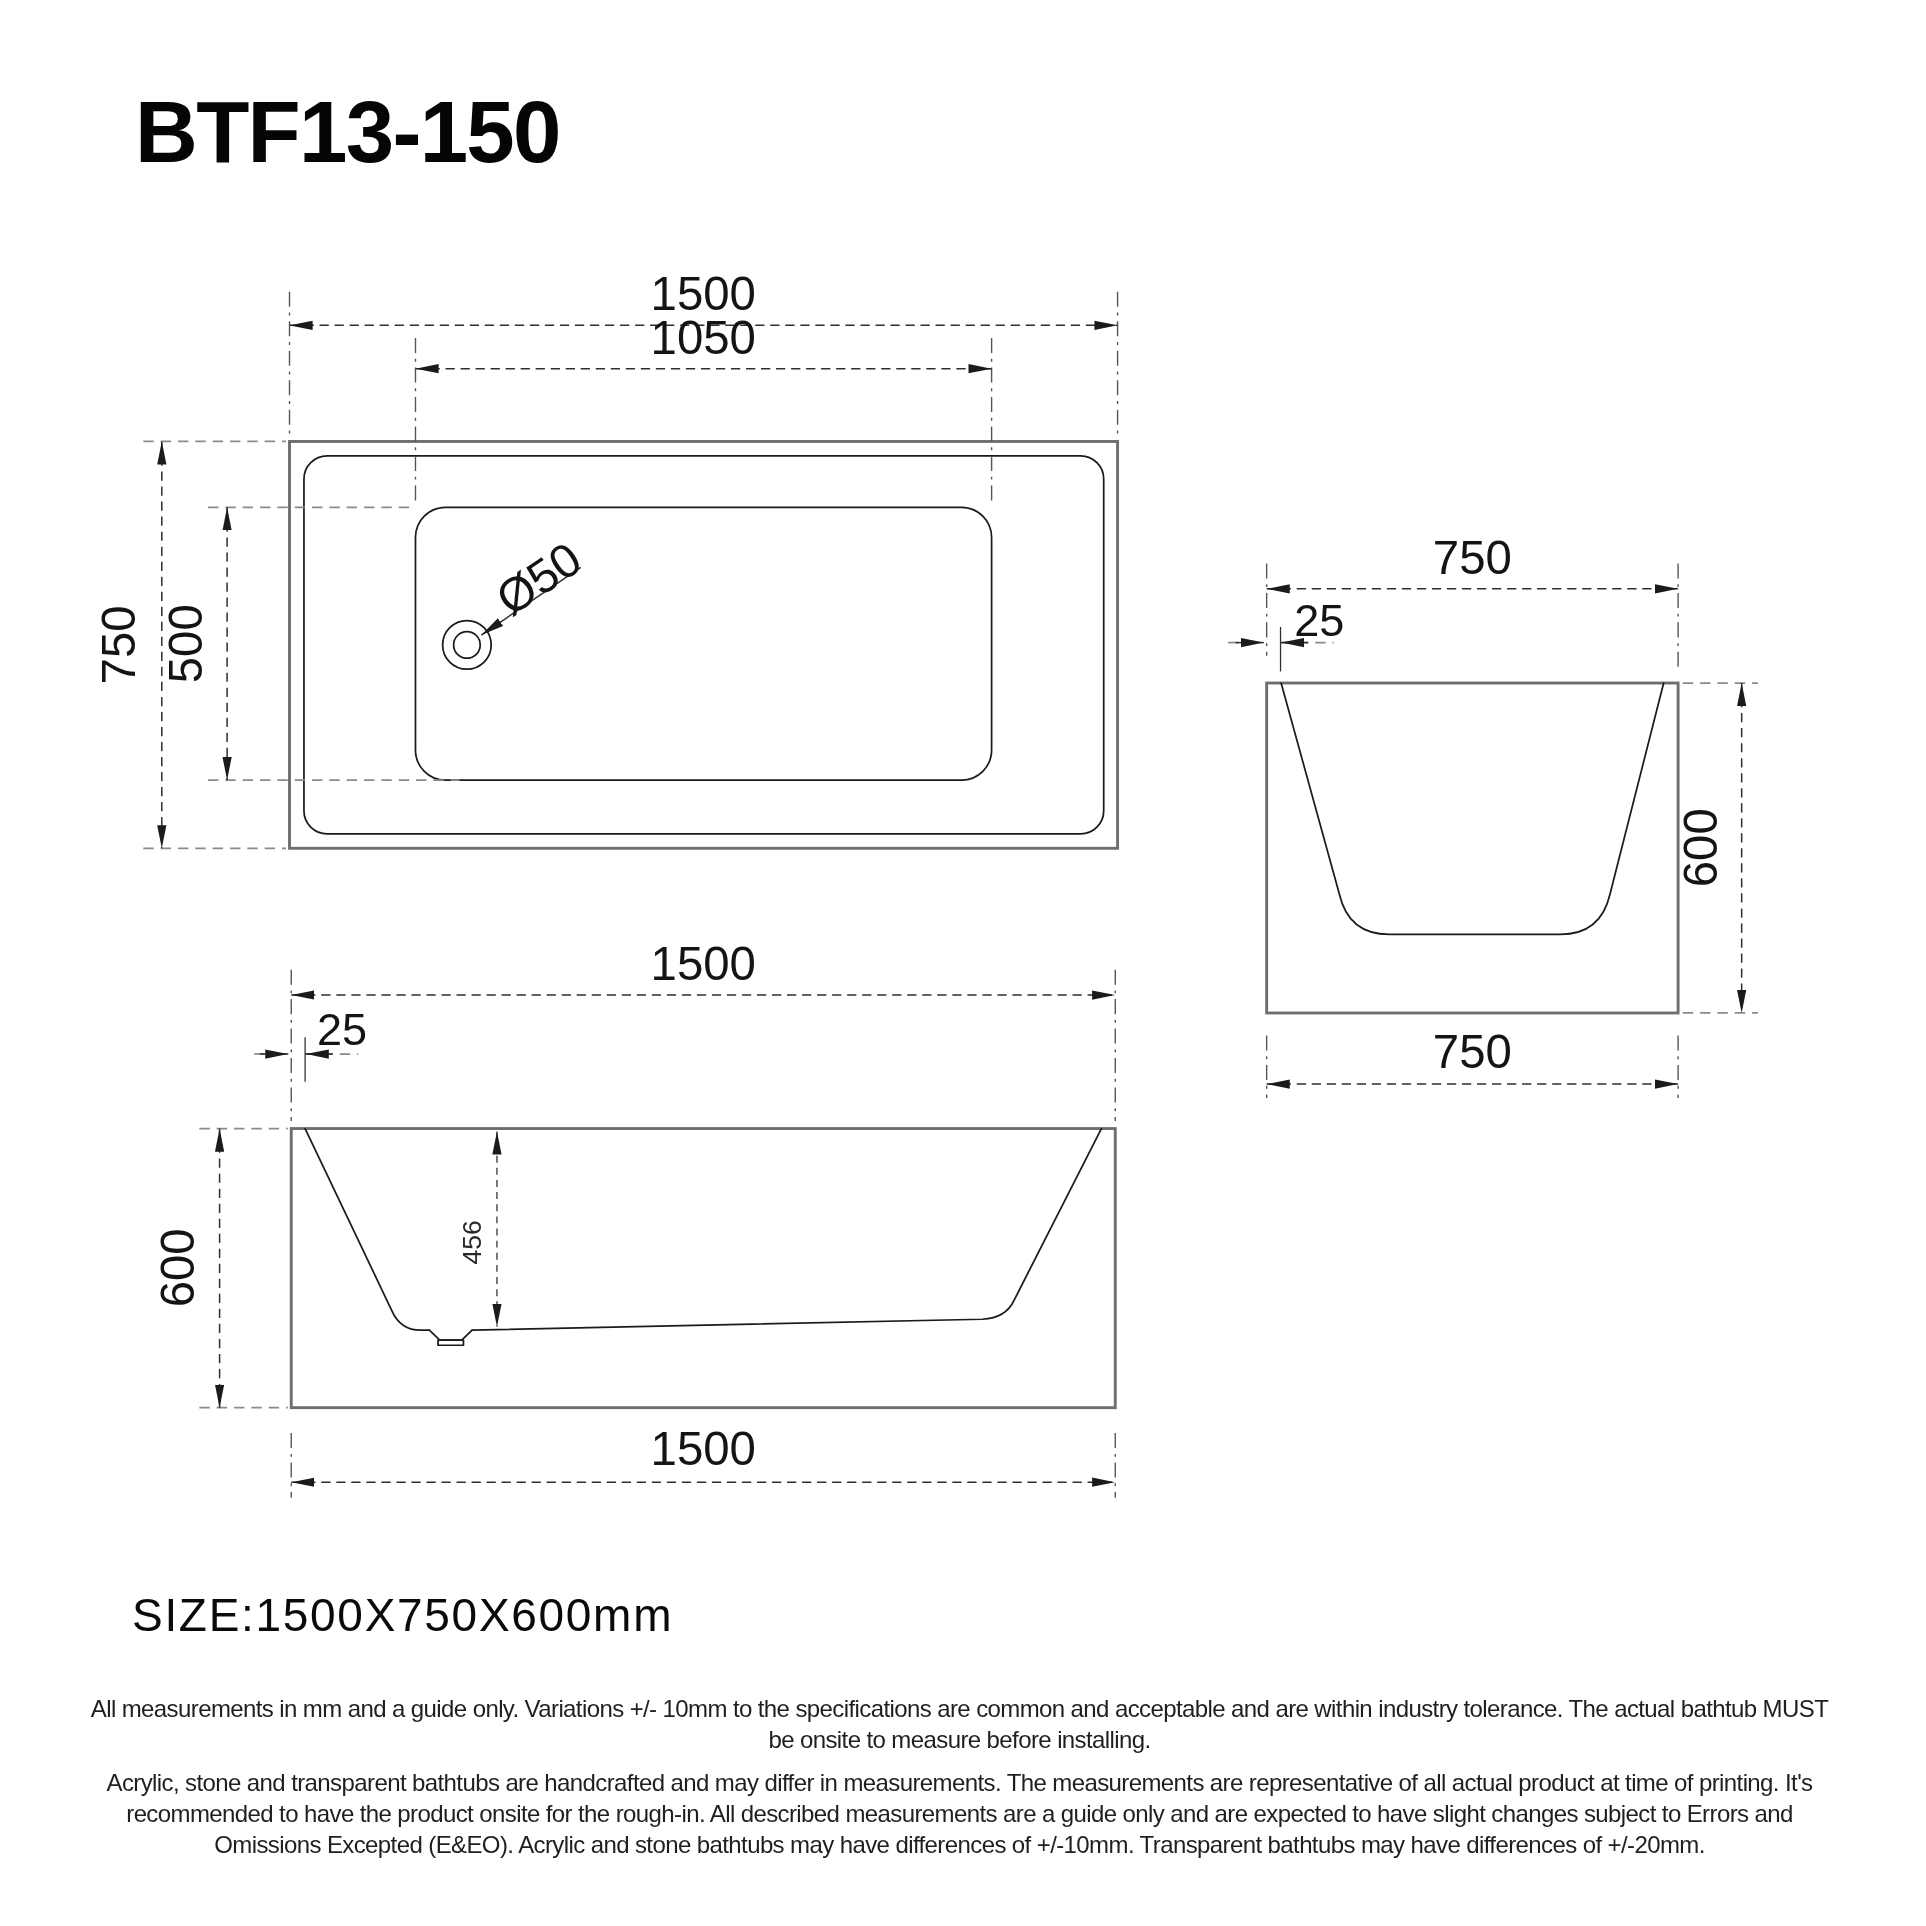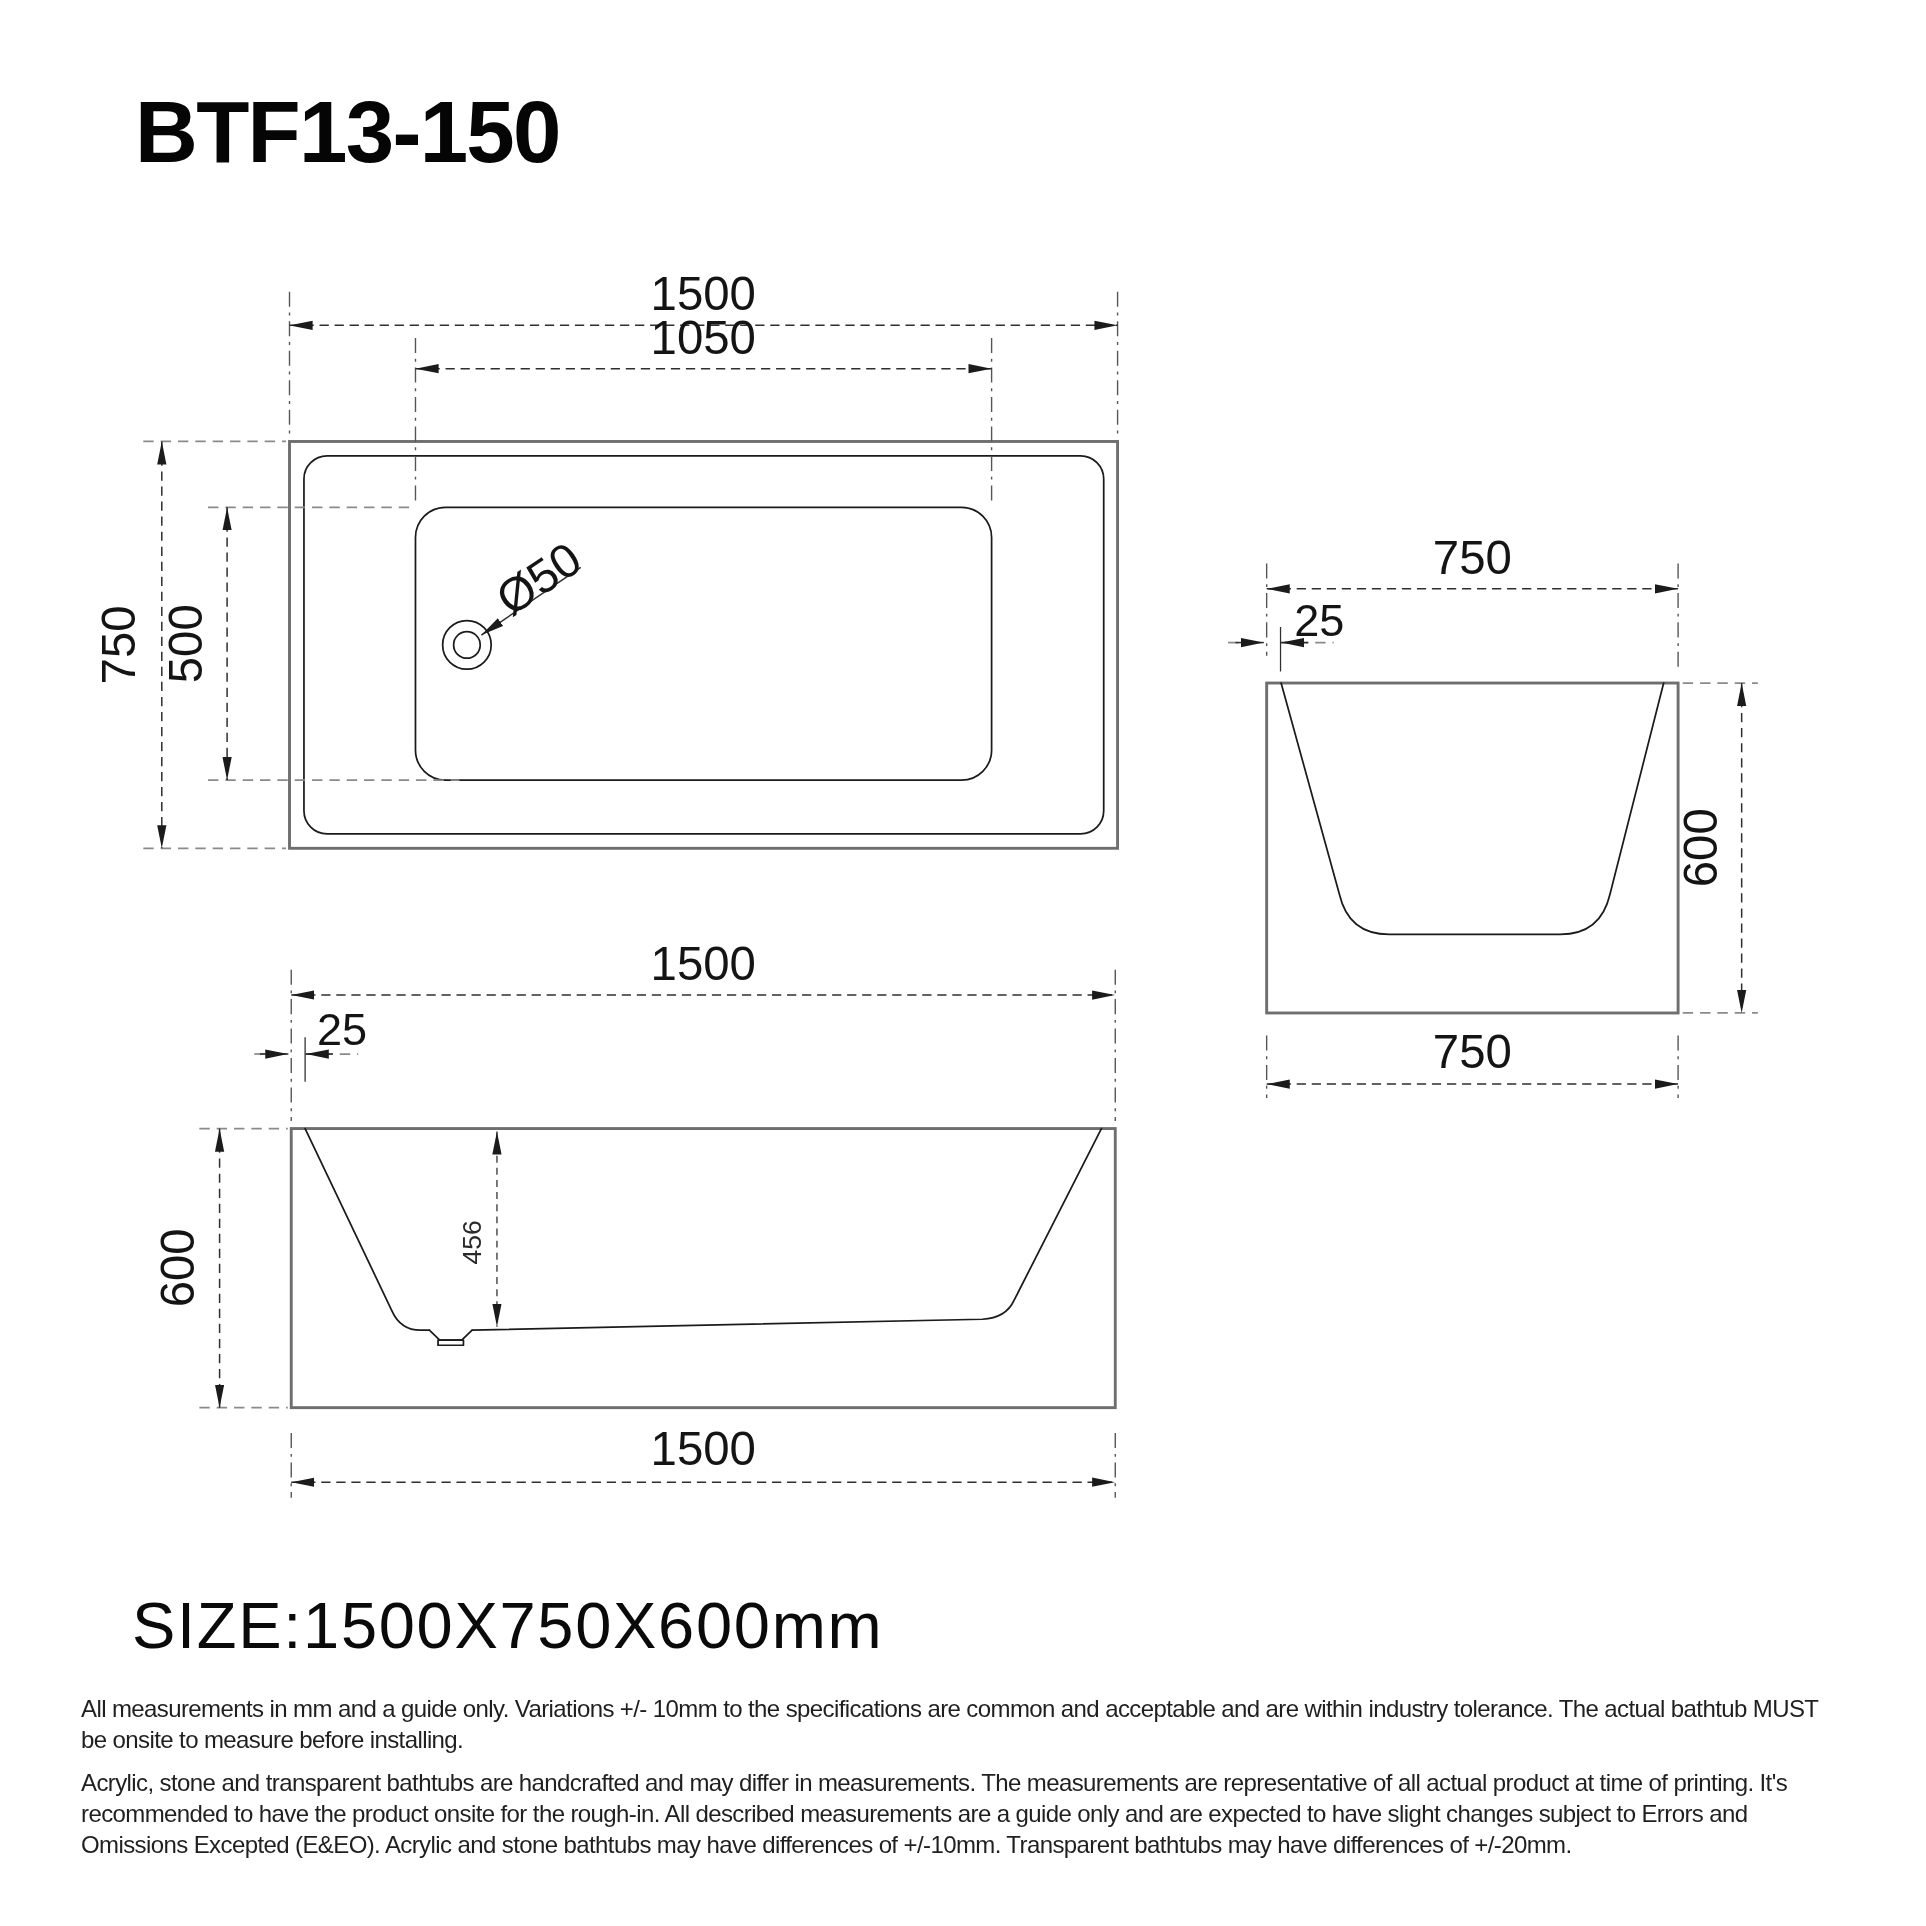--- a/index.html
+++ b/index.html
@@ -3,34 +3,35 @@
 <meta charset="utf-8">
 <style>
   html,body{margin:0;padding:0;background:#ffffff;}
   .page{
     position:relative;
     width:1926px;
     height:1926px;
     background:#ffffff;
     font-family:"Liberation Sans","DejaVu Sans",sans-serif;
     overflow:hidden;
+    text-align:center;
   }
   .title{
     position:absolute;
     left:135px; top:82px;
     font-size:87px;
     font-weight:700;
     letter-spacing:-1.7px;
     color:#050505;
     white-space:nowrap;
   }
   .size-line{
     position:absolute;
     left:132px; top:1588px;
-    font-size:65px;
+    font-size:46px;
     font-weight:400;
     letter-spacing:1.7px;
     color:#0a0a0a;
     white-space:nowrap;
   }
   .notes{
     position:absolute;
     left:81px; top:1693px;
     width:1757px;
     color:#1f1f1f;

